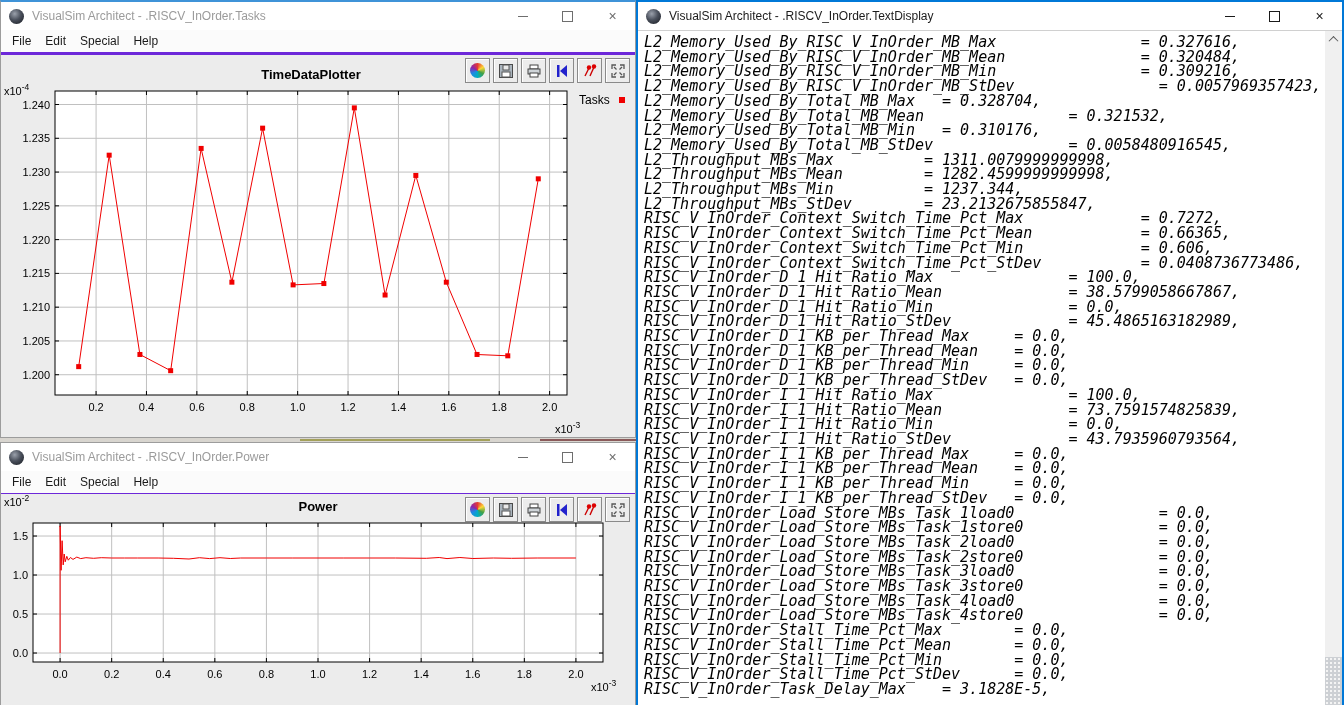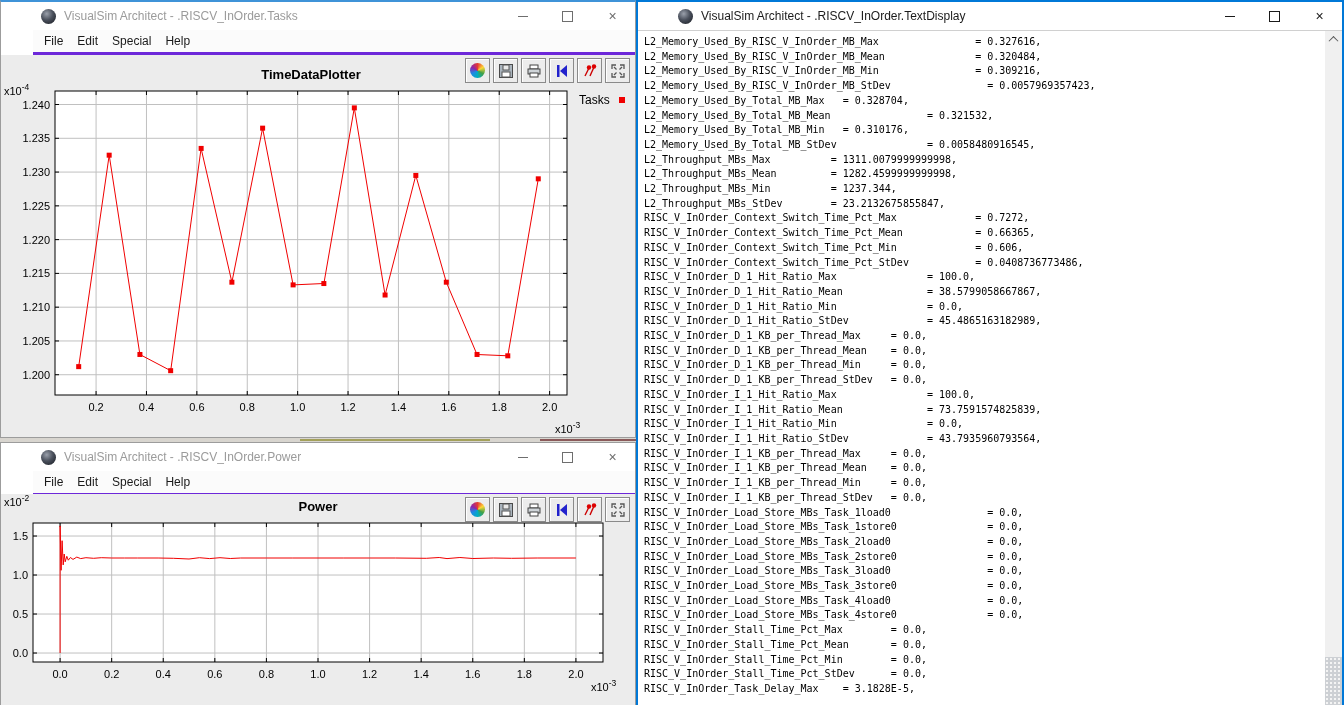--- a/index.html
+++ b/index.html
@@ -2,21 +2,21 @@
 <html><head>
 <meta charset="utf-8">
 <style>
   html,body{margin:0;padding:0;}
   body{
     width:1344px;height:705px;position:relative;overflow:hidden;
     background:#c9c5bd;
     font-family:"Liberation Sans", sans-serif;
     -webkit-font-smoothing:antialiased;
   }
-  .window{position:absolute;background:#fff;box-sizing:border-box;padding-left:32px;}
+  .window{position:absolute;background:#fff;box-sizing:border-box;}
   #win-tasks{left:0;top:0;width:636px;height:438px;border:1px solid #9c9c9c;border-top:2px solid #3f93d8;}
   #win-power{left:0;top:442px;width:636px;height:263px;border:1px solid #9c9c9c;border-bottom:none;text-align:center;}
   #win-text{left:636px;top:0;width:708px;height:705px;border:2px solid #0078d7;border-bottom:none;background:#fff;}
 
   .titlebar{height:28px;background:#ffffff;display:flex;align-items:center;padding-left:8px;position:relative;}
   .titlebar .app-icon{width:15px;height:15px;border-radius:50%;
      background:radial-gradient(circle at 38% 32%, #9aa0ab 0%, #4a505c 45%, #14171d 100%);
      margin-right:8px;flex:0 0 auto;}
   .title-text{font-size:12px;color:#1b1b1b;white-space:nowrap;overflow:hidden;}
   .inactive .title-text{color:#9b9b9b;}
@@ -40,21 +40,21 @@
   .tool-btn{width:23px;height:23px;margin-left:3px;background:#ececec;border:1px solid #8a8a8a;
     box-shadow:inset 1px 1px 0 #ffffff;display:flex;align-items:center;justify-content:center;}
   .palette-disc{width:15px;height:15px;border-radius:50%;
     background:conic-gradient(#e53935,#fdd835,#43a047,#00acc1,#1e88e5,#8e24aa,#e53935);}
 
   
   .text-area{position:absolute;left:0;right:0;top:28px;bottom:0;background:#ffffff;
     border-top:1px solid #d0d0d0;overflow:hidden;}
   .text-lines{position:absolute;left:6px;top:4px;right:22px;
     font-family:"DejaVu Sans Mono","Liberation Mono",monospace;
-    font-size:10px;line-height:14.7px;color:#000;white-space:pre;}
+    font-size:15px;line-height:14.7px;color:#000;white-space:pre;font-style:italic;}
   .scrollbar{position:absolute;right:0;top:0;bottom:0;width:17px;background:#f0f0f0;}
   .sb-up{position:absolute;top:0;left:0;width:17px;height:17px;display:flex;align-items:center;justify-content:center;}
   .sb-up i{display:block;width:6px;height:6px;border-top:1.5px solid #5a5a5a;border-right:1.5px solid #5a5a5a;
     transform:rotate(-45deg) translate(-1px,1px);}
   .sb-thumb{position:absolute;left:0;right:0;bottom:-6px;height:54px;background:#cdd0d4;
     background-image:radial-gradient(#f4f4f4 1px, transparent 1.2px);background-size:4px 4px;}
 
   
   .sliver{position:absolute;left:0;top:438px;width:636px;height:4px;background:#d8d5cf;}
   .sliver span{position:absolute;top:1px;height:2px;}

